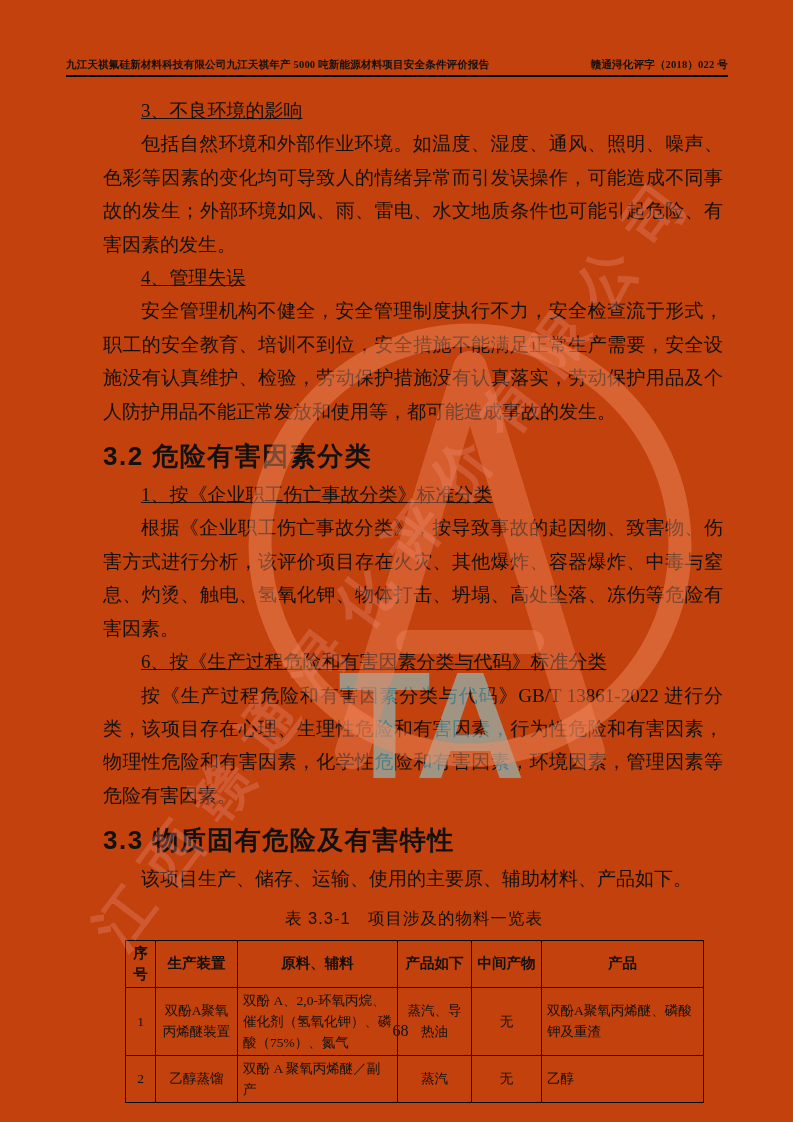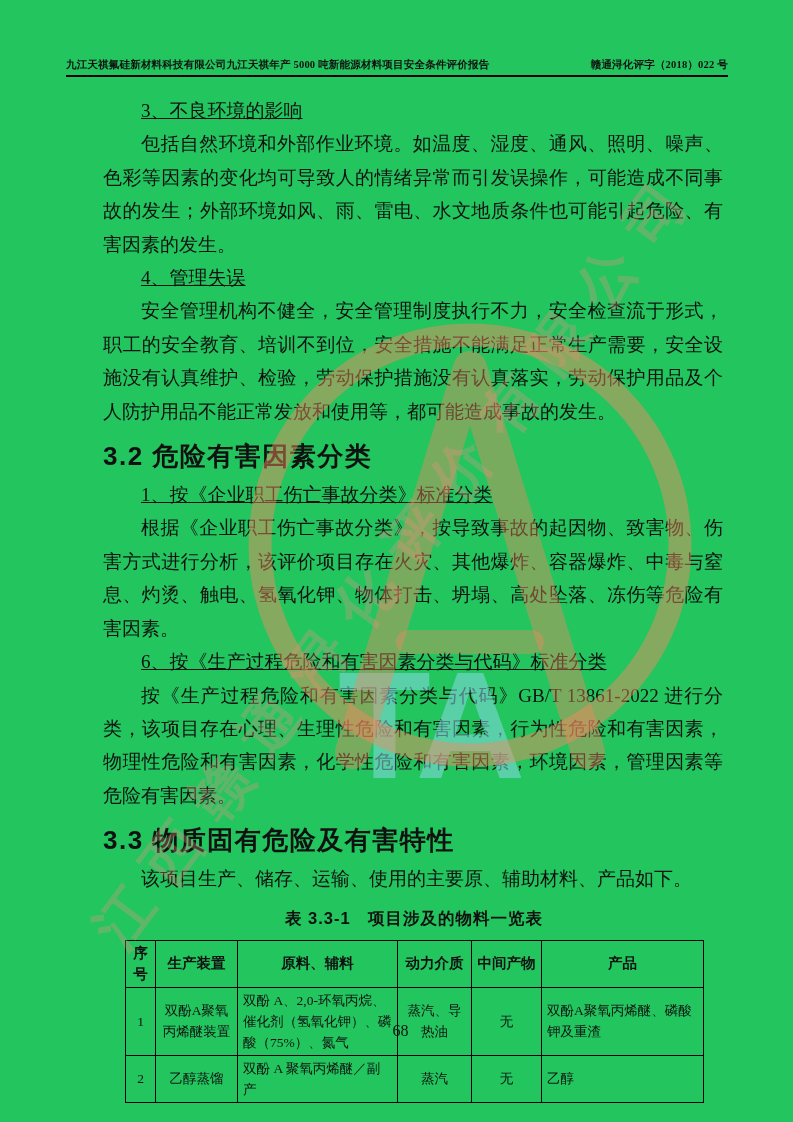--- a/index.html
+++ b/index.html
@@ -2,21 +2,21 @@
 <html><head>
 <meta charset="utf-8">
 <style>
   * { margin: 0; padding: 0; box-sizing: border-box; }
   html, body { background: #e8e8e8; }
   .page {
     position: relative;
     width: 793px;
     height: 1122px;
     margin: 0 auto;
-    background: #22c55e;
+    background: #c2410c;
     overflow: hidden;
     font-family: "Liberation Serif", "DejaVu Serif", serif;
     color: #111111;
     padding-left: 28px;
   }
   
   .header {
     position: absolute;
     left: 66px;
     top: 58px;
@@ -49,21 +49,21 @@
     font-size: 26px;
     letter-spacing: 1.5px;
     line-height: 30px;
     margin: 13px 0 7px 0;
     text-indent: 0;
   }
   
   .table-wrap { margin-top: 6px; }
   .caption {
     font-family: "Liberation Sans", "DejaVu Sans", sans-serif;
-    font-weight: bold;
+    font-weight: normal;
     font-size: 16.5px;
     text-align: center;
     width: 578px;
     margin-left: 22px;
     margin-bottom: 5px;
     letter-spacing: 1px;
   }
   table.materials {
     margin-left: 22px;
     width: 578px;
@@ -141,21 +141,21 @@
             <col style="width:160px">
           <col style="width:74px">
             <col style="width:70px">
             <col style="width:162px">
         </colgroup>
         <thead>
           <tr id="thead-row">
               <th>序号</th>
               <th>生产装置</th>
               <th>原料、辅料</th>
-              <th>动力介质</th>
+              <th>产品如下</th>
               <th>中间产物</th>
               <th>产品</th>
             </tr>
         </thead>
         <tbody id="tbody">
             <tr>
               <td>1</td>
               <td>双酚A聚氧丙烯醚装置</td>
               <td>双酚 A、2,0-环氧丙烷、催化剂（氢氧化钾）、磷酸（75%）、氮气</td>
               <td>蒸汽、导热油</td>

